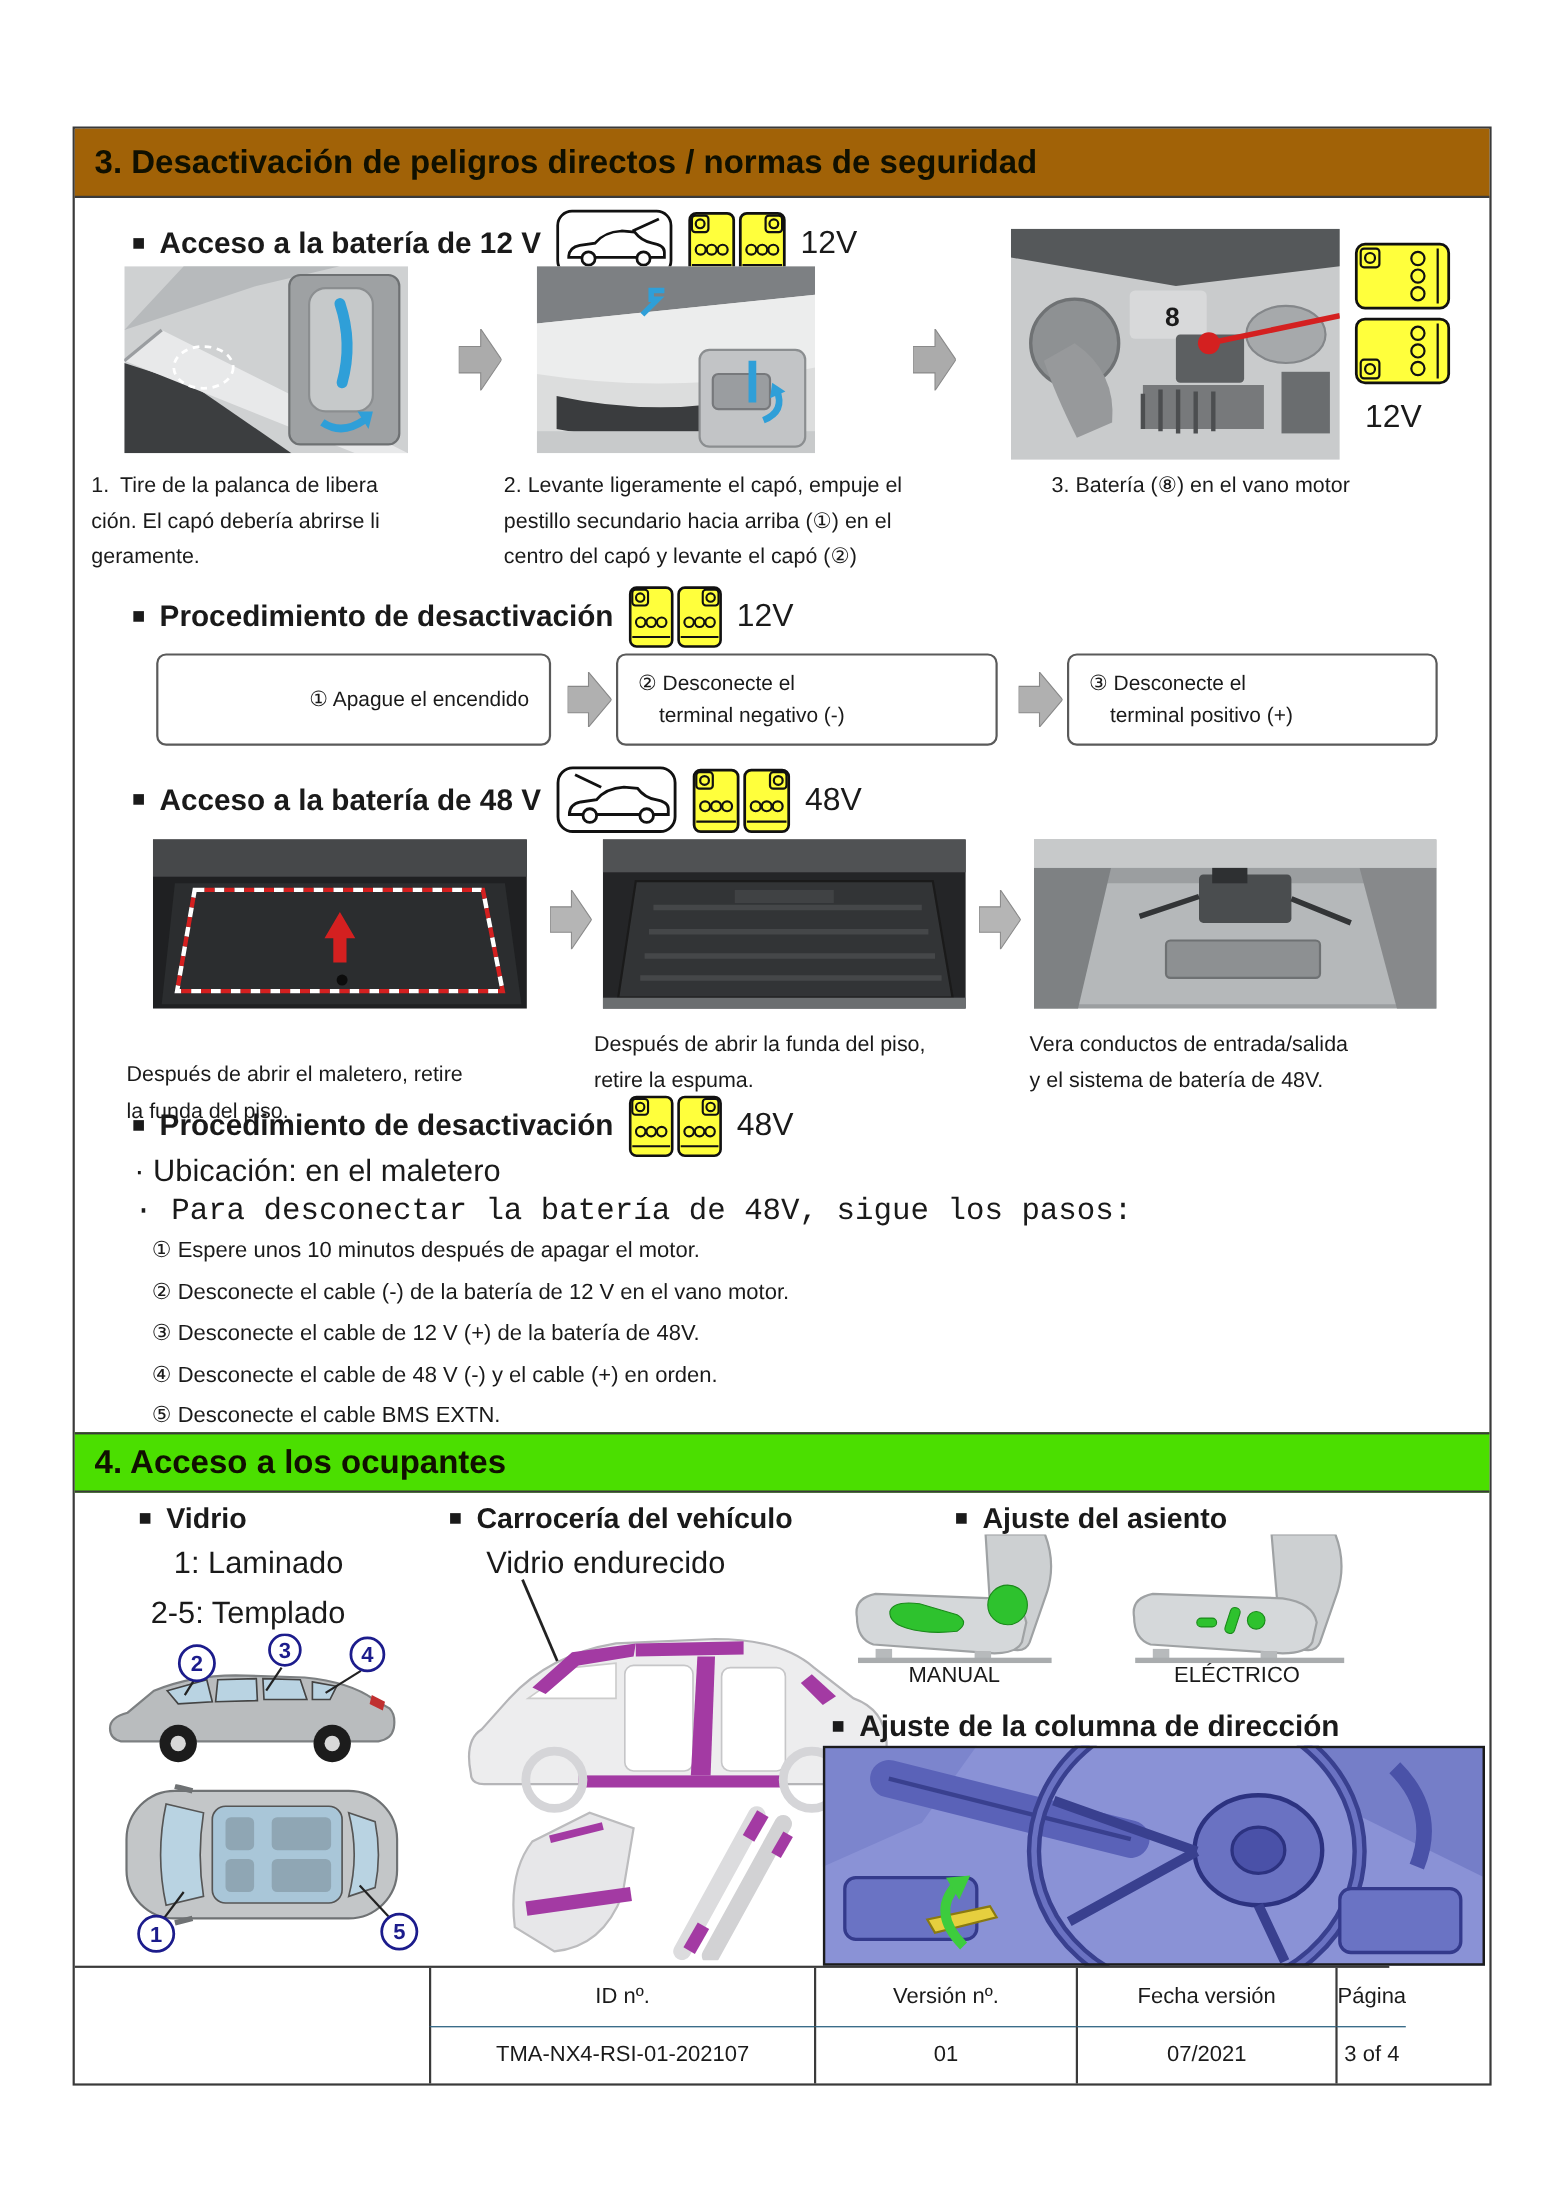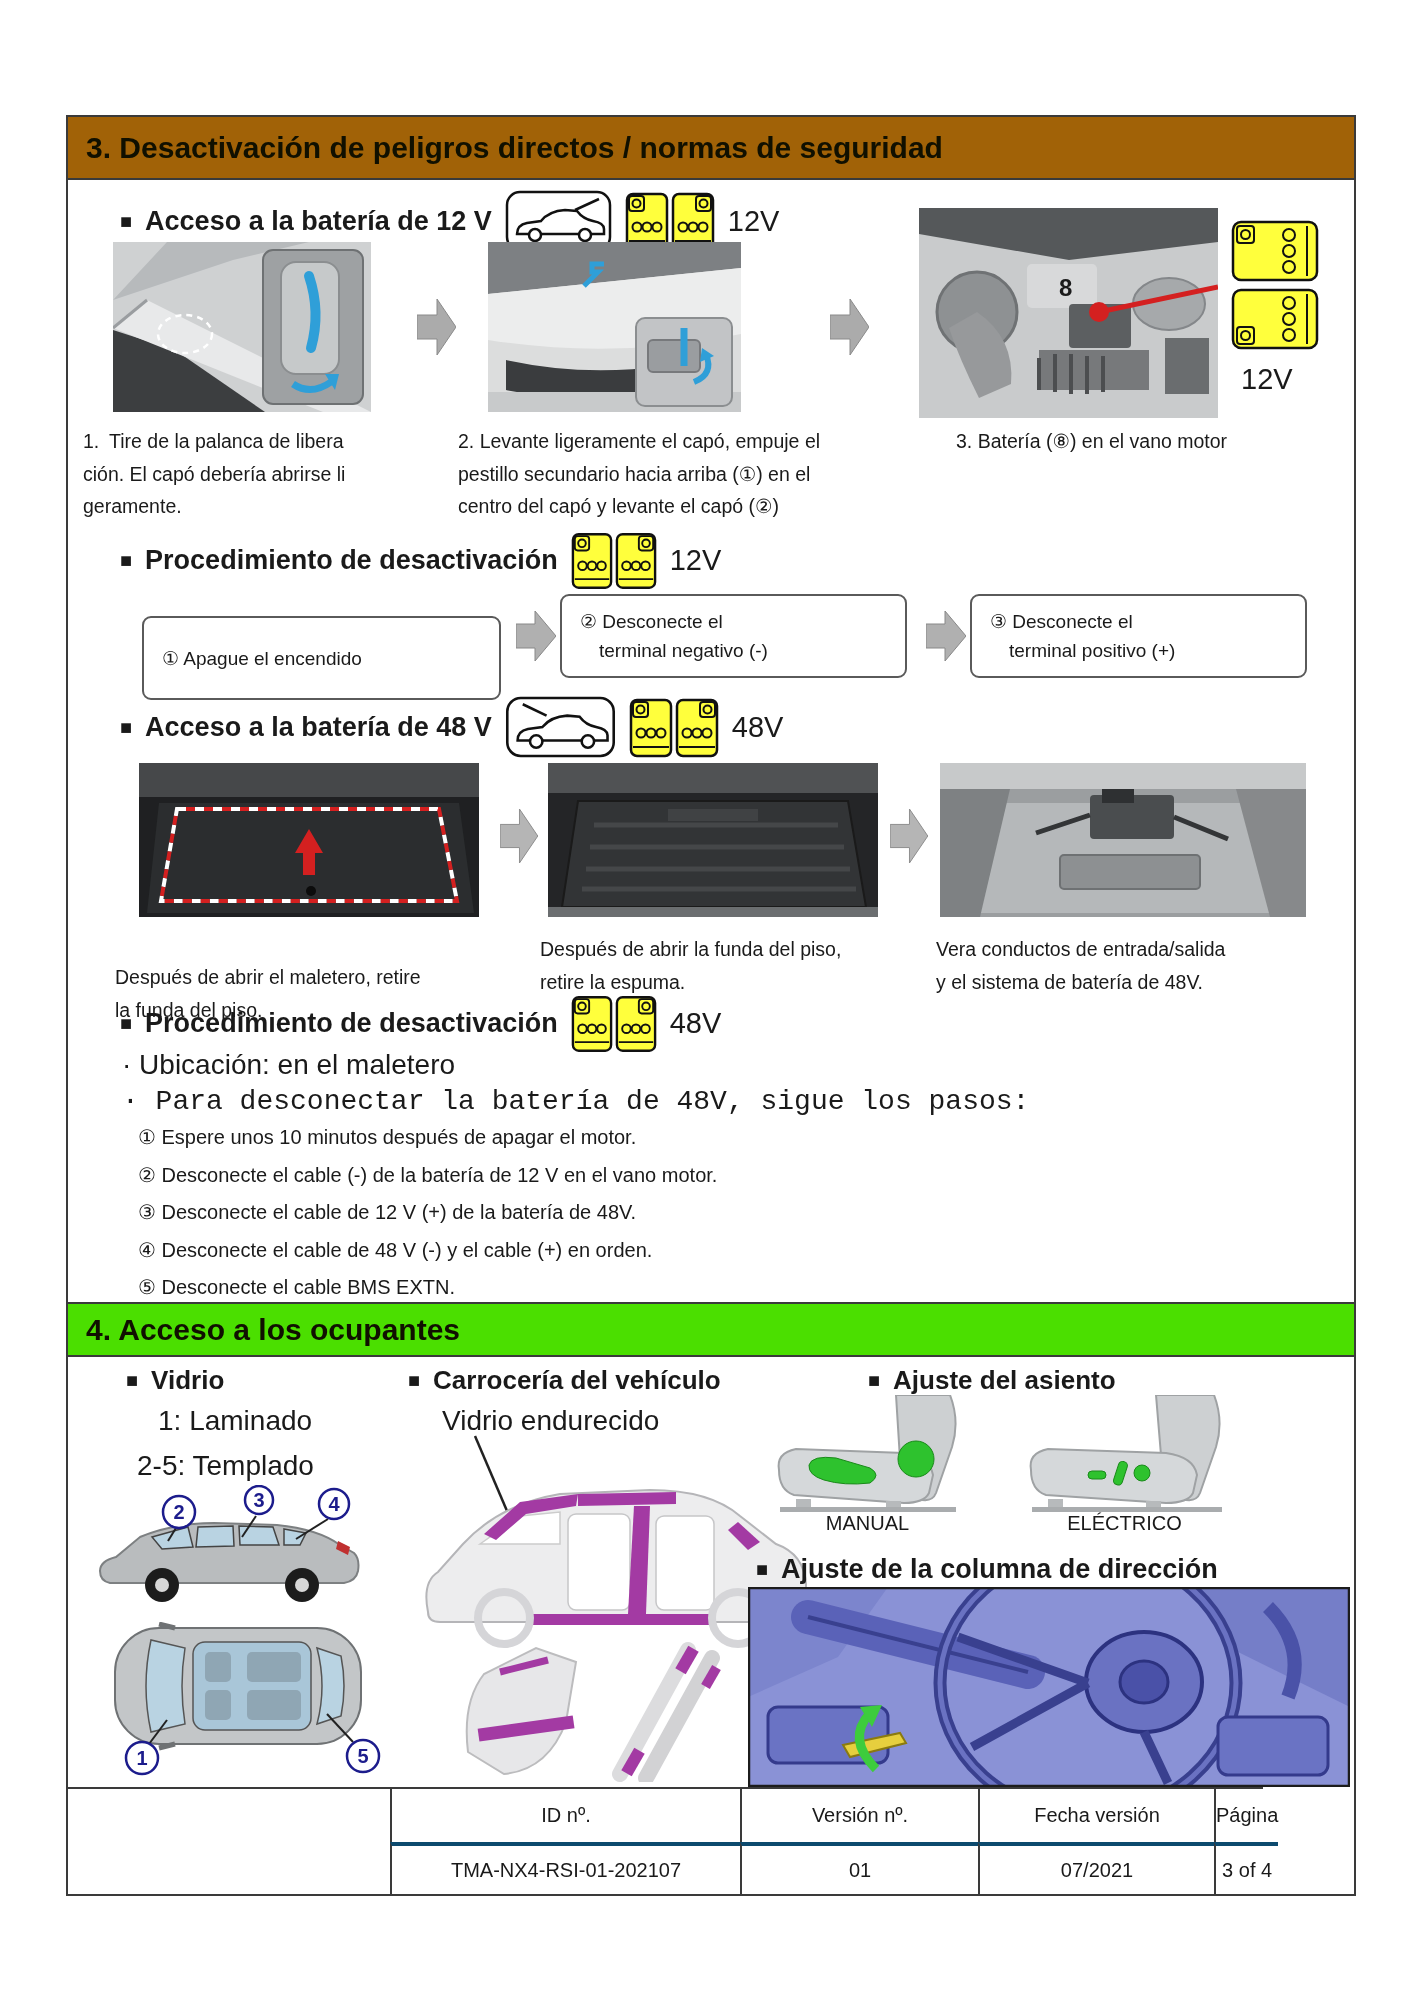--- a/index.html
+++ b/index.html
@@ -11,21 +11,21 @@
   .sq{font-size:20px;line-height:20px;}
   .h2{font-size:27px;font-weight:bold;white-space:nowrap;}
   .h3{font-size:26px;font-weight:bold;white-space:nowrap;}
   .vlabel{font-size:29px;}
   .cap{position:absolute;font-size:19.5px;line-height:32.5px;white-space:pre-line;}
   .note{position:absolute;font-size:28px;}
   .steps{position:absolute;font-size:20px;line-height:37.5px;}
   .pbox{position:absolute;border:2px solid #5a5a5a;border-radius:9px;background:#fff;display:flex;flex-direction:column;justify-content:center;box-sizing:border-box;padding:4px 18px;font-size:19px;line-height:29px;white-space:pre-line;}
   .slabel{position:absolute;font-size:20px;text-align:center;}
   .ftable{position:absolute;left:0;top:1670px;width:1195px;height:107px;display:grid;grid-template-columns:322px 350px 238px 236px 1fr;grid-template-rows:53px 1fr;border-top:2px solid #3a3a3a;box-sizing:border-box;}
-  .ftable div{border-left:2px solid #3a3a3a;border-top:4px solid #0c4a6e;display:flex;align-items:center;justify-content:center;font-size:20px;box-sizing:border-box;}
+  .ftable div{border-left:2px solid #3a3a3a;border-top:1px solid #0c4a6e;display:flex;align-items:center;justify-content:center;font-size:20px;box-sizing:border-box;}
   .ftable .c0{border-left:none;border-top:none;grid-row:1/3;}
   .ftable .r1{border-top:none;}
   svg{display:block;}
 </style>
 </head>
 <body>
 
 <div id="sheet">
 
   <div class="band" style="top:0;height:63px;background:#a16207;">
@@ -179,21 +179,21 @@
         <circle cx="11.5" cy="13.5" r="4" fill="none" stroke="#111" stroke-width="2"></circle>
         <circle cx="12" cy="37" r="4.5" fill="none" stroke="#111" stroke-width="2"></circle>
           <circle cx="22" cy="37" r="4.5" fill="none" stroke="#111" stroke-width="2"></circle>
           <circle cx="32" cy="37" r="4.5" fill="none" stroke="#111" stroke-width="2"></circle>
         <line x1="4" y1="51" x2="40" y2="51" stroke="#111" stroke-width="2"></line>
       </svg>
     </span>
     <span class="vlabel">12V</span>
   </div>
 
-  <div class="pbox" style="left:74px;top:499px;width:359px;height:84px;">① Apague el encendido</div>
+  <div class="pbox" style="left:74px;top:477px;width:359px;height:84px;text-align:right;">① Apague el encendido</div>
   <div class="abs" style="left:448px;top:494px;">
     <svg width="40" height="50" viewBox="0 0 40 50">
         <polygon points="0,13 19,13 19,0 40,25 19,50 19,37 0,37" fill="#b0b0b0" stroke="#888"></polygon>
       </svg>
   </div>
   <div class="pbox" style="left:492px;top:477px;width:347px;height:84px;">② Desconecte el
   terminal negativo (-)</div>
   <div class="abs" style="left:858px;top:494px;">
     <svg width="40" height="50" viewBox="0 0 40 50">
         <polygon points="0,13 19,13 19,0 40,25 19,50 19,37 0,37" fill="#b0b0b0" stroke="#888"></polygon>

